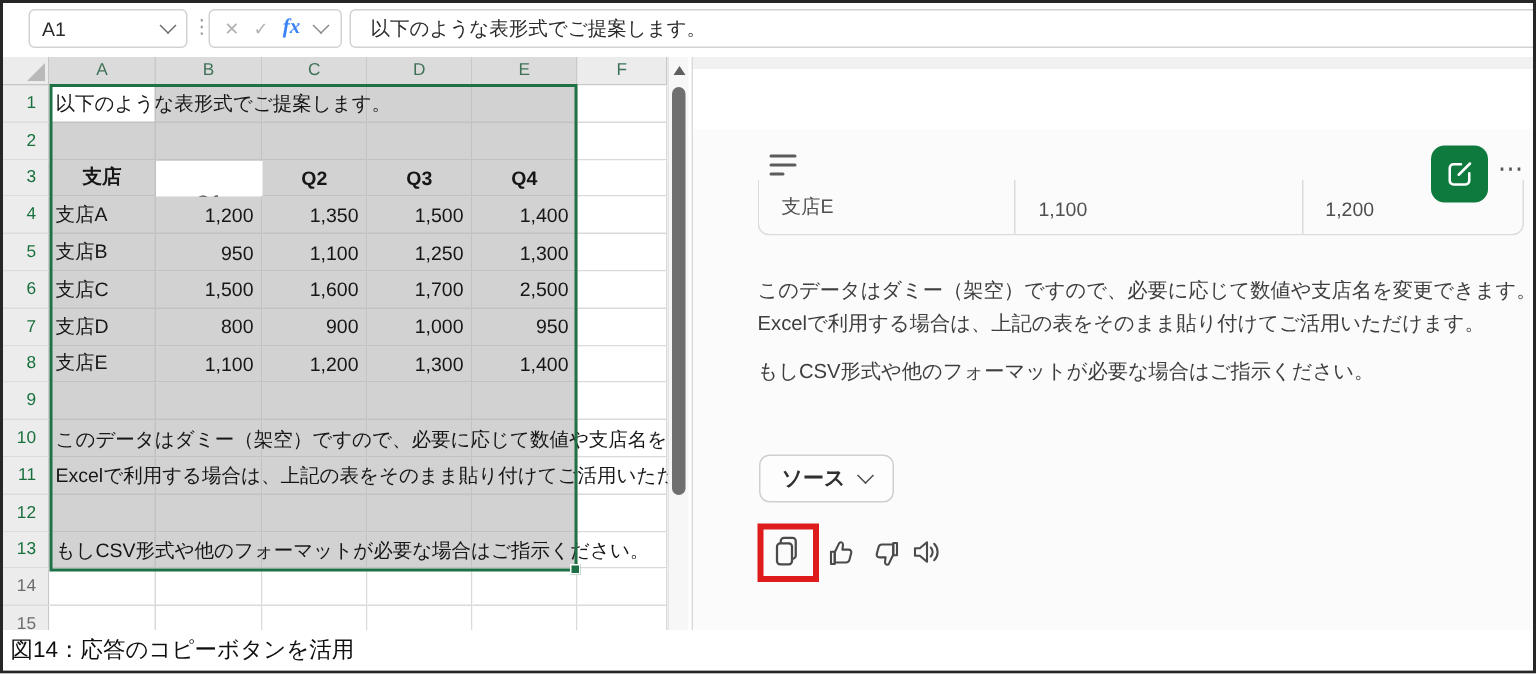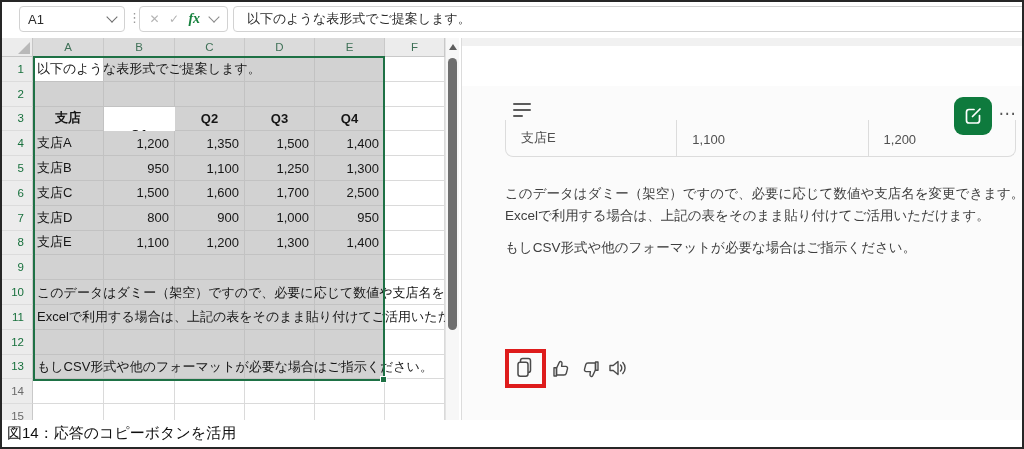--- a/index.html
+++ b/index.html
@@ -10,21 +10,21 @@
   .fbar{position:absolute;left:12px;top:0;width:1020px;height:34px;background:#fff;}
   .fbox{position:absolute;top:4px;height:26px;box-sizing:border-box;background:#fff;
     border:1px solid #d2d2d2;border-radius:4px;display:flex;align-items:center;}
   .namebox{left:5px;width:106px;padding:0 8px;justify-content:space-between;}
   .namebox .nb-val{font-size:13px;color:#2b2b2b;}
   .chev{width:7px;height:7px;border-right:1.6px solid #6d6d6d;border-bottom:1.6px solid #6d6d6d;
     transform:rotate(45deg);margin-top:-4px;}
   .fdots{position:absolute;left:114px;top:8px;color:#9a9a9a;font-size:13px;letter-spacing:0;}
   .fnbox{left:125px;width:89px;justify-content:space-evenly;}
   .fx-x,.fx-check{color:#b3b3b3;font-size:12px;}
-  .fx-fx{font-family:"Liberation Serif",serif;font-style:italic;font-weight:600;font-size:14px;color:#15803d;}
+  .fx-fx{font-family:"Liberation Serif",serif;font-style:italic;font-weight:600;font-size:14px;color:#3b82f6;}
   .fnbox .chev{border-color:#8a8a8a;}
   .formulabox{left:219px;width:795px;padding:0 13px;}
   .formulabox span{font-size:13px;color:#2b2b2b;white-space:nowrap;overflow:hidden;}
   
   .corner{position:absolute;left:0;top:36px;width:31px;height:19px;box-sizing:border-box;
     background:#ececec;border-right:1px solid #c6c6c6;border-bottom:1px solid #c6c6c6;}
   .corner::after{content:"";position:absolute;right:2px;bottom:2px;width:0;height:0;
     border-bottom:12px solid #b9b9b9;border-left:12px solid transparent;}
   .colheads{position:absolute;left:31px;top:36px;height:19px;display:flex;}
   .ch{box-sizing:border-box;border-right:1px solid #c9c9c9;border-bottom:1px solid #c9c9c9;
@@ -306,20 +306,24 @@
       <div class="msgs" id="msgs">
           <div class="para">
             <div class="mline">このデータはダミー（架空）ですので、必要に応じて数値や支店名を変更できます。</div>
             <div class="mline">Excelで利用する場合は、上記の表をそのまま貼り付けてご活用いただけます。</div>
           </div>
           <div class="para">
             <div class="mline">もしCSV形式や他のフォーマットが必要な場合はご指示ください。</div>
           </div>
         </div>
 
+      <div class="srcbtn">
+        <span>ソース</span>
+        <span class="chev"></span>
+      </div>
 
       <div class="redbox"></div>
       <div class="act act-copy">
         <svg width="20" height="22" viewBox="0 0 20 22" fill="none" stroke="#4a4a4a" stroke-width="1.5">
             <rect x="5.5" y="1.5" width="10" height="14" rx="2.2"></rect>
             <rect x="3" y="5.2" width="10" height="14" rx="2.2" fill="#fbfbfb"></rect>
           </svg>
       </div>
       <div class="act act-up">
         <svg width="20" height="20" viewBox="0 0 20 20" fill="none" stroke="#4a4a4a" stroke-width="1.4" stroke-linecap="round" stroke-linejoin="round">

